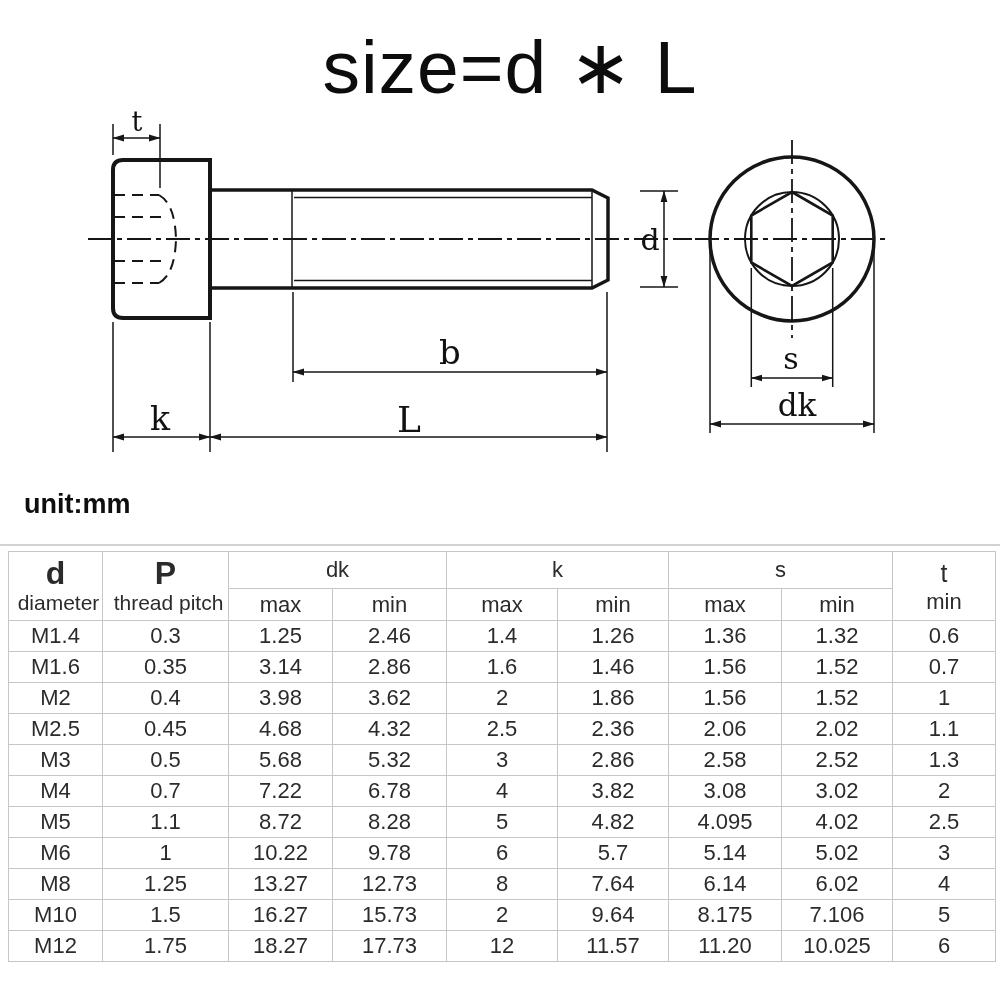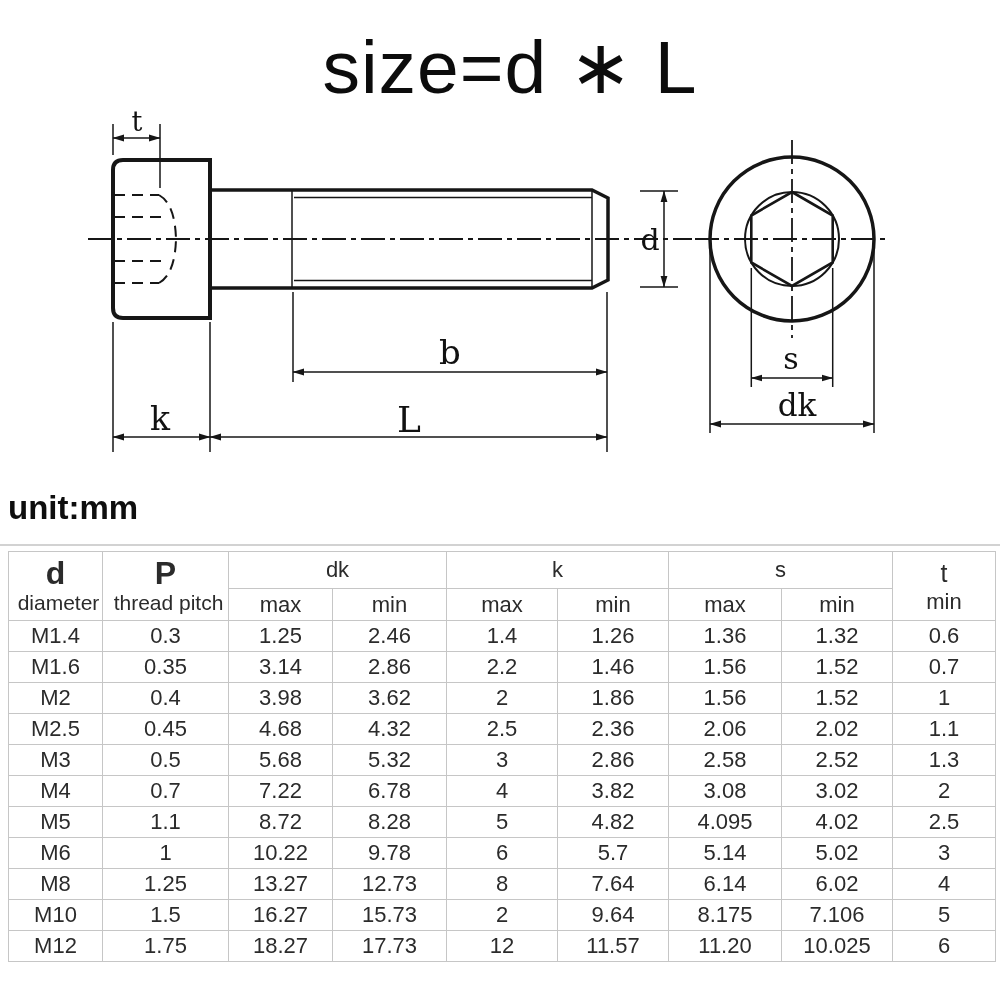--- a/index.html
+++ b/index.html
@@ -2,21 +2,21 @@
 <html><head>
 <meta charset="utf-8">
 <style>
   html,body{margin:0;padding:0;background:#fff;}
   body{width:1000px;height:1000px;position:relative;overflow:hidden;
        font-family:"Liberation Sans",sans-serif;color:#111;}
   .title{position:absolute;top:28px;left:0;width:1000px;text-align:center;
          font-size:75px;line-height:78px;letter-spacing:1px;color:#0c0c0c;
          font-weight:400;transform:translateX(10px);}
   .drawing-svg{position:absolute;top:100px;left:0;}
-  .unit{position:absolute;top:489px;left:8px;font-size:33px;font-weight:700;color:#0e0e0e;}
+  .unit{position:absolute;top:489px;left:24px;font-size:27px;font-weight:700;color:#0e0e0e;}
   .table-topline{position:absolute;top:544px;left:0;width:1000px;height:2px;background:#d2d2d2;}
   table.spec{position:absolute;top:551px;left:8px;width:987px;border-collapse:collapse;
              table-layout:fixed;color:#2b2b2b;}
   table.spec td{border:1px solid #c6c6c6;text-align:center;vertical-align:middle;
                 padding:0;font-size:22px;background:#fff;}
   thead tr.h1 td{height:36px;}
   thead tr.h2 td{height:31px;margin-top:16px;}
   tbody td{height:30px;}
   .hd-big{font-size:32px;font-weight:700;line-height:34px;}
   .hd-sub{font-size:21px;line-height:26px;font-weight:400;margin-left:6px;}
@@ -150,21 +150,21 @@
         <td>1.26</td>
         <td>1.36</td>
         <td>1.32</td>
         <td>0.6</td>
     </tr>
     <tr>
       <td>M1.6</td>
         <td>0.35</td>
         <td>3.14</td>
         <td>2.86</td>
-        <td>2.2</td>
+        <td>1.6</td>
         <td>1.46</td>
         <td>1.56</td>
         <td>1.52</td>
         <td>0.7</td>
     </tr>
     <tr>
       <td>M2</td>
         <td>0.4</td>
         <td>3.98</td>
         <td>3.62</td>

